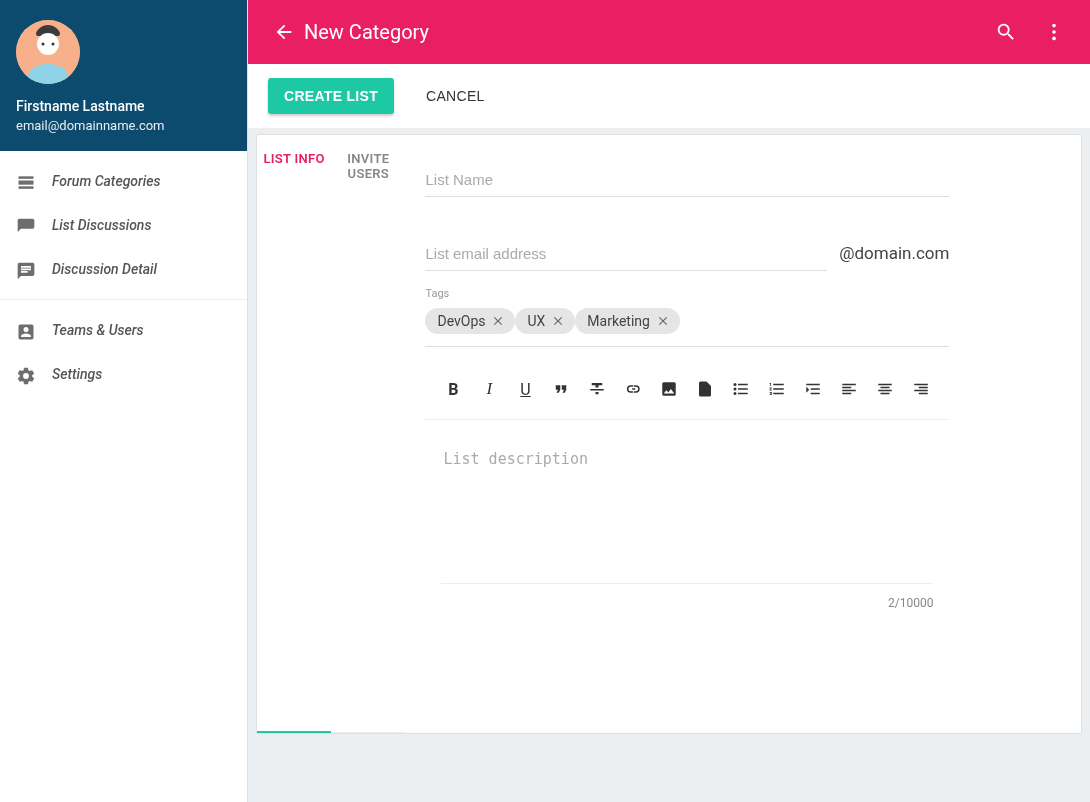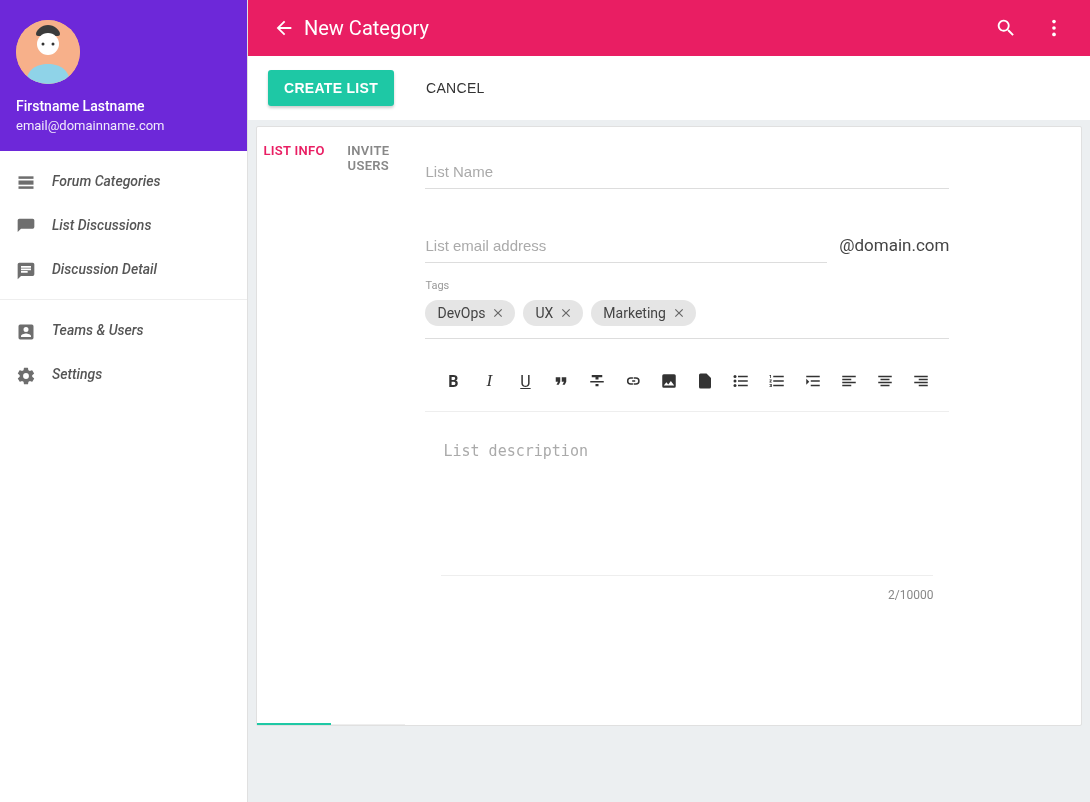--- a/index.html
+++ b/index.html
@@ -15,21 +15,21 @@
 
   
   .sidebar {
     width: 248px;
     background: #fff;
     display: flex;
     flex-direction: column;
     border-right: 1px solid #e0e0e0;
   }
   .sidebar-header {
-    background: #6d28d9;
+    background: #0c4a6e;
     color: #fff;
     padding: 20px 16px 18px 16px;
   }
   .avatar-wrap {
     width: 64px; height: 64px;
     border-radius: 50%;
     background: #f7b08a;
     overflow: hidden;
     display: flex; align-items: flex-end; justify-content: center;
     margin-bottom: 14px;
@@ -55,21 +55,21 @@
 
   
   .main {
     flex: 1;
     display: flex; flex-direction: column;
     min-width: 0;
   }
   .appbar {
     background: #e91e63;
     color: #fff;
-    height: 56px;
+    height: 64px;
     display: flex; align-items: center;
     padding: 0 12px 0 16px;
   }
   .appbar .back { width: 40px; display:flex; align-items:center; justify-content:center; cursor:pointer; }
   .appbar .back svg { width:22px; height:22px; fill:#fff; }
   .appbar-title { font-size: 20px; font-weight: 400; flex: 1; }
   .appbar-actions { display:flex; }
   .appbar-actions .iconbtn { width:48px; height:48px; display:flex; align-items:center; justify-content:center; cursor:pointer; }
   .appbar-actions svg { width:22px; height:22px; fill:#fff; }
 
@@ -155,21 +155,21 @@
     padding: 6px 0 8px 0;
     outline: none;
     background: transparent;
   }
   .text-input::placeholder { color: #aaa; }
   .email-row { display: flex; align-items: flex-end; }
   .email-row .field { flex: 1; margin-bottom: 0; margin-right: 12px; }
   .email-suffix { font-size: 17px; color: #444; padding-bottom: 8px; }
 
   .tags-label { font-size: 11px; color: #999; margin-top: 16px; }
-  .chips { display:flex; flex-wrap:wrap; gap:8px; padding: 8px 0 12px; border-bottom:1px solid #ddd; }
+  .chips { display:flex; flex-wrap:wrap; padding: 8px 0 12px; border-bottom:1px solid #ddd; }
   .chip {
     background: #e5e5e5;
     border-radius: 16px;
     padding: 5px 10px 5px 12px;
     font-size: 14px; color:#444;
     display:flex; align-items:center; gap:6px;
   }
   .chip .chip-x { cursor:pointer; display:flex; }
   .chip .chip-x svg { width:14px; height:14px; fill:#666; }
 

